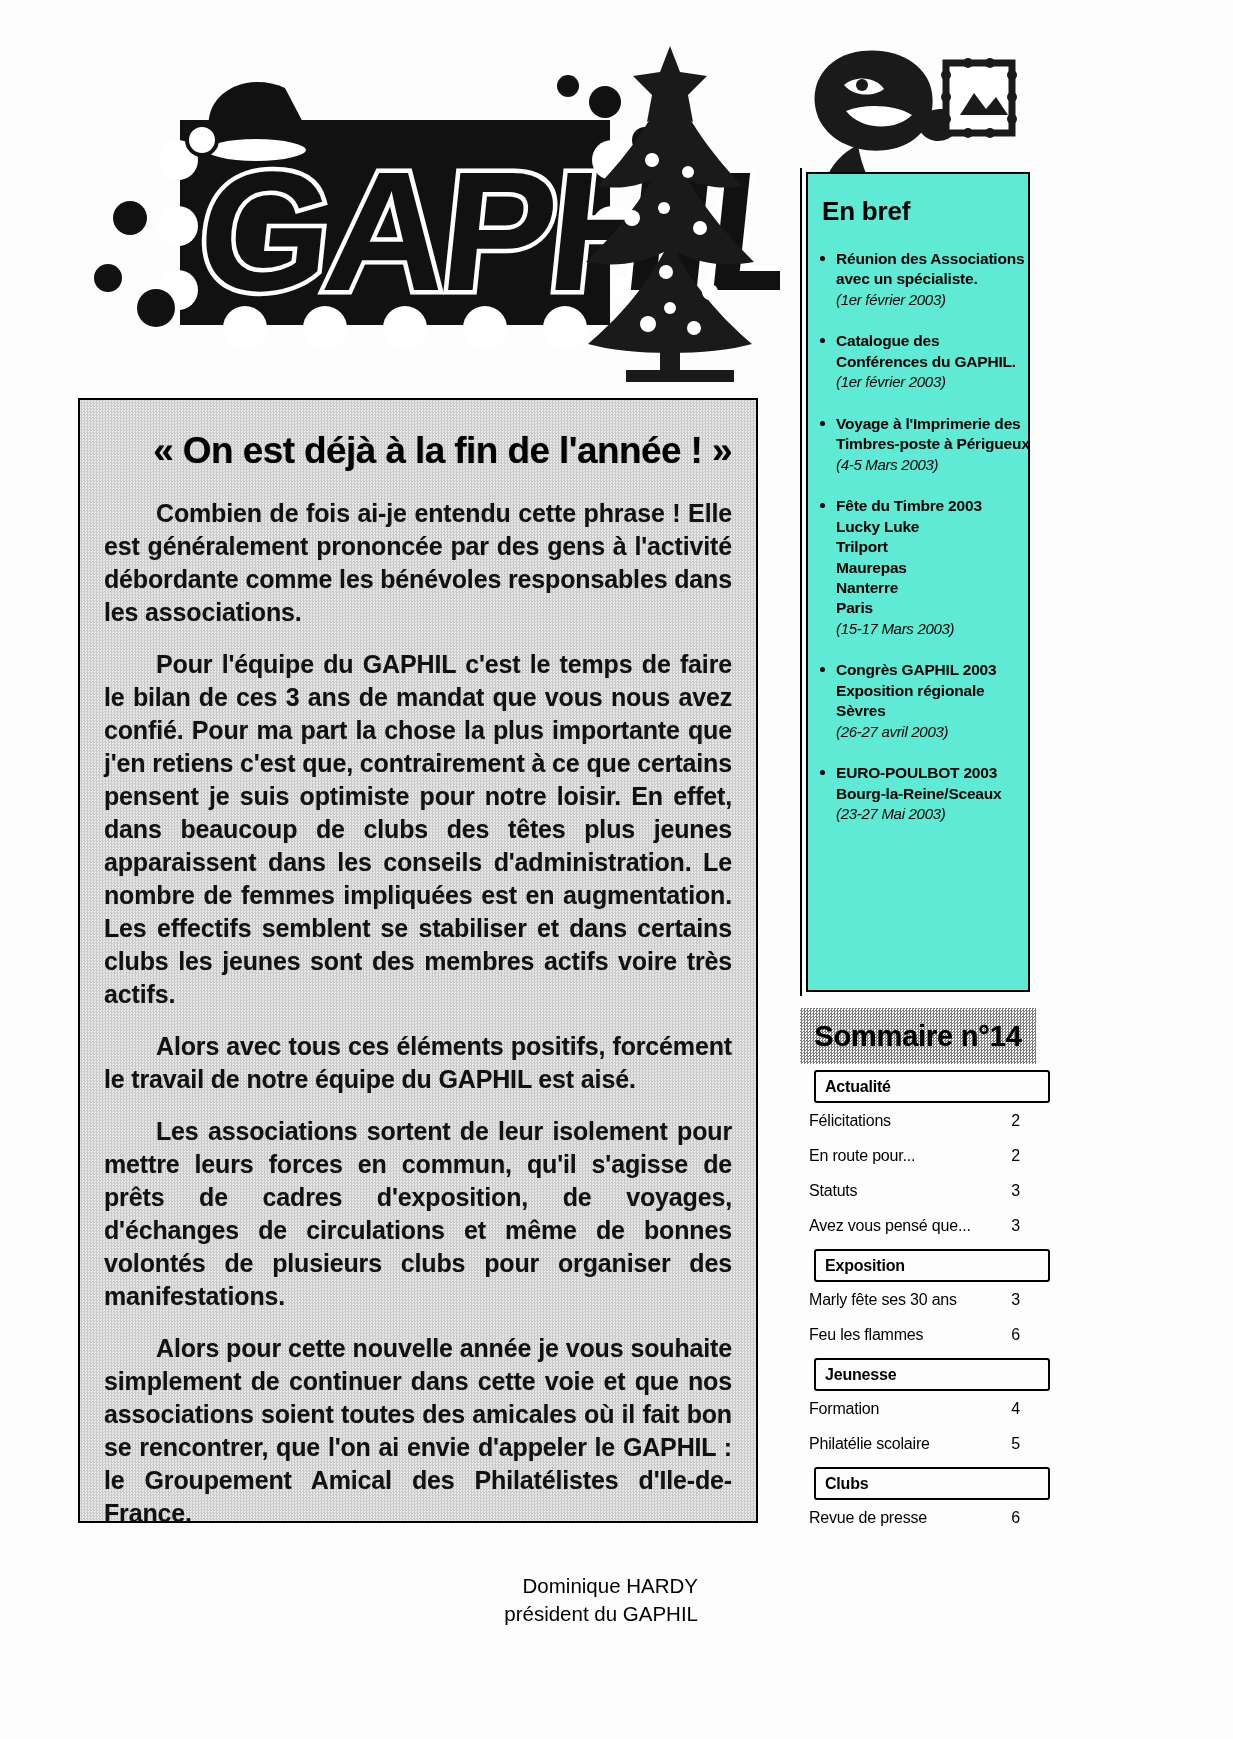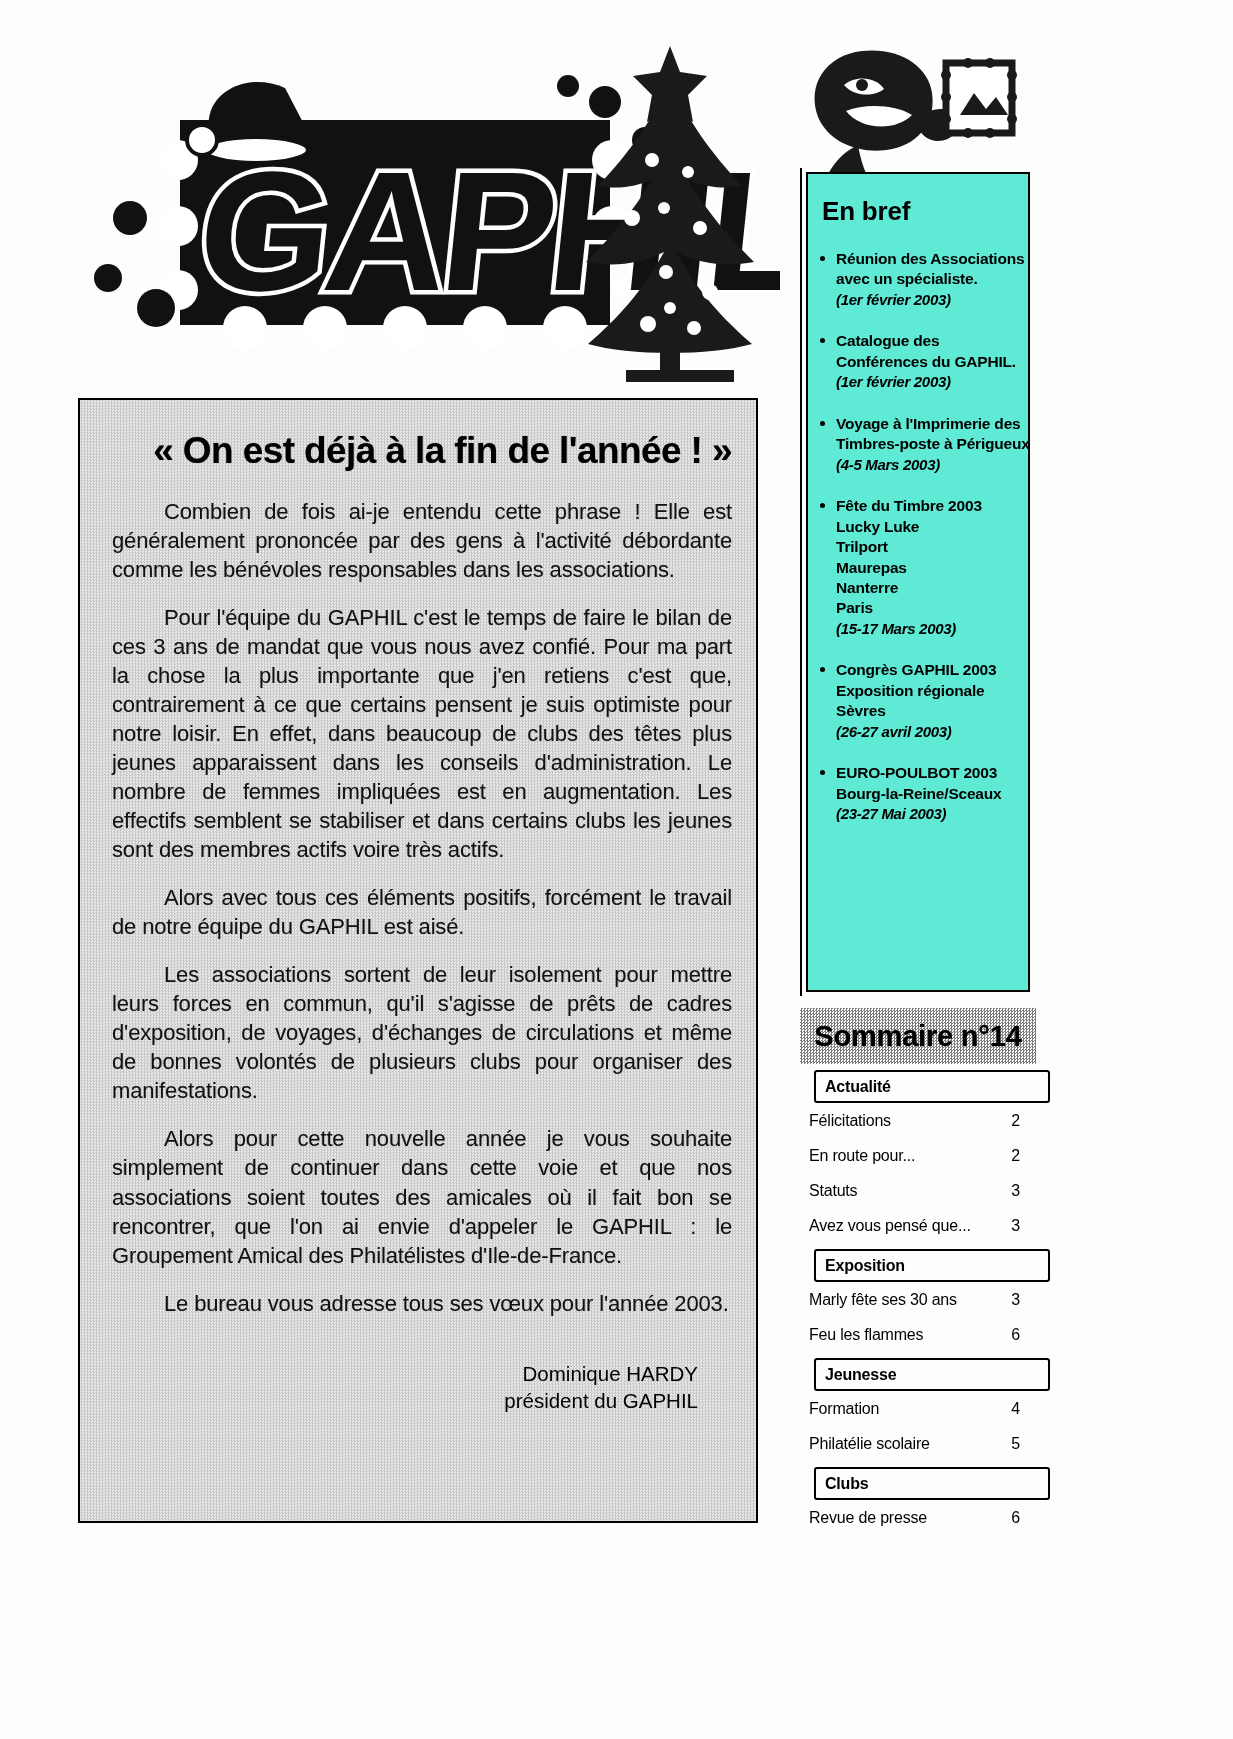--- a/index.html
+++ b/index.html
@@ -38,27 +38,28 @@
     box-sizing:border-box;
     padding:26px 24px 20px 24px;
   }
   .edito-title{
     font-size:37px;font-weight:bold;letter-spacing:-0.6px;
     line-height:1.05;margin:6px 0 26px 0;
     text-align:right;
     text-shadow:0 0 1px rgba(0,0,0,0.35);
   }
   .edito p{
-    margin:0 0 19px 8px;
-    font-size:22px;line-height:1.32;
+    margin:0 0 19px 0;
+    font-size:25px;line-height:1.32;
     text-align:justify;
     text-indent:52px;
     letter-spacing:-0.15px;
     color:#111;
     text-shadow:0 0 1px rgba(0,0,0,0.18);
+    font-weight:bold;
   }
   .edito p.last{text-align:left;text-indent:52px;}
   .sign{
     margin-top:42px;text-align:right;font-size:20.5px;line-height:1.35;
     padding-right:34px;
   }
   .sign div{text-indent:0;}
 
   
   .enbref{
@@ -69,21 +70,21 @@
   .enbref-outer{
     position:absolute;left:800px;top:168px;width:236px;height:828px;
     border-left:2px solid #000;box-sizing:border-box;
   }
   .enbref h2{
     margin:6px 0 22px 2px;font-size:26px;font-weight:bold;letter-spacing:-0.2px;
   }
   .eb-item{position:relative;margin:4px 0 22px 0;padding-left:16px;}
   .eb-bullet{position:absolute;left:0;top:7px;width:5px;height:5px;background:#000;border-radius:50%;}
   .eb-line{font-size:15.5px;font-weight:bold;line-height:1.32;letter-spacing:-0.2px;white-space:nowrap;}
-  .eb-date{font-size:15px;font-weight:bold;font-style:italic;line-height:1.3;letter-spacing:-0.3px;}
+  .eb-date{font-size:15px;font-weight:normal;font-style:italic;line-height:1.3;letter-spacing:-0.3px;}
 
   
   .sommaire{position:absolute;left:800px;top:1008px;width:236px;}
   .som-title{
     height:56px;width:236px;box-sizing:border-box;
     background:
       repeating-conic-gradient(#7d7d7d 0% 25%, #ffffff 0% 50%) 0 0/3px 3px;
     display:flex;align-items:center;justify-content:center;
   }
   .som-title span{
@@ -223,21 +224,20 @@
     </svg>
   </div>
 
   <div class="edito">
     <div class="edito-title">« On est déjà à la fin de l'année ! »</div>
     <p>Combien de fois ai-je entendu cette phrase ! Elle est généralement prononcée par des gens à l'activité débordante comme les bénévoles responsables dans les associations.</p>
     <p>Pour l'équipe du GAPHIL c'est le temps de faire le bilan de ces 3 ans de mandat que vous nous avez confié. Pour ma part la chose la plus importante que j'en retiens c'est que, contrairement à ce que certains pensent je suis optimiste pour notre loisir. En effet, dans beaucoup de clubs des têtes plus jeunes apparaissent dans les conseils d'administration. Le nombre de femmes impliquées est en augmentation. Les effectifs semblent se stabiliser et dans certains clubs les jeunes sont des membres actifs voire très actifs.</p>
     <p>Alors avec tous ces éléments positifs, forcément le travail de notre équipe du GAPHIL est aisé.</p>
     <p>Les associations sortent de leur isolement pour mettre leurs forces en commun, qu'il s'agisse de prêts de cadres d'exposition, de voyages, d'échanges de circulations et même de bonnes volontés de plusieurs clubs pour organiser des manifestations.</p>
     <p>Alors pour cette nouvelle année je vous souhaite simplement de continuer dans cette voie et que nos associations soient toutes des amicales où il fait bon se rencontrer, que l'on ai envie d'appeler le GAPHIL : le Groupement Amical des Philatélistes d'Ile-de-France.</p>
-    <p class="last">Le bureau vous adresse tous ses vœux pour l'année 2003.</p>
     <div class="sign">
       <div>Dominique HARDY</div>
       <div>président du GAPHIL</div>
     </div>
   </div>
 
   <div class="enbref-outer"></div>
   <div class="enbref">
     <h2>En bref</h2>
 

